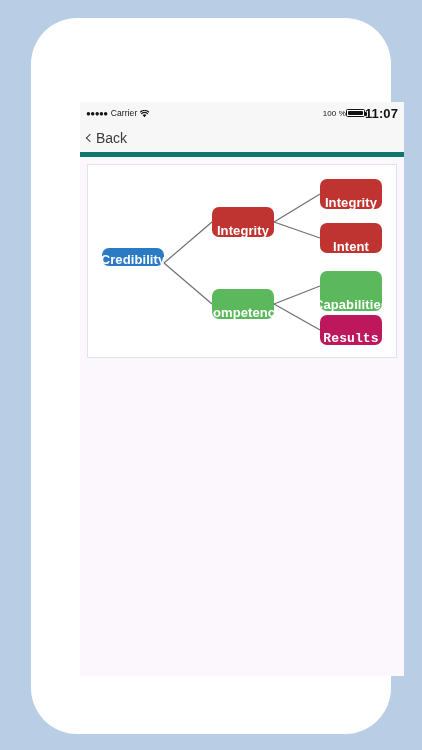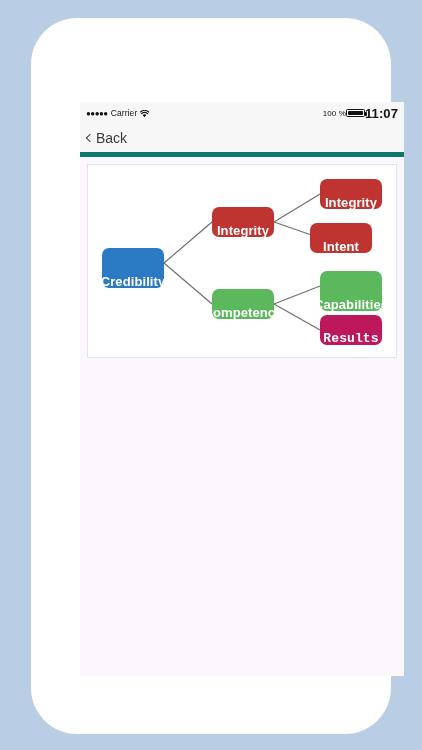--- a/index.html
+++ b/index.html
@@ -182,33 +182,33 @@
       <div id="diagram-card">
         <svg id="diagram-svg" width="310" height="194">
             <line x1="76" y1="98" x2="124" y2="57" stroke="#6f6f6f" stroke-width="1.2"></line>
             <line x1="76" y1="98" x2="124" y2="139" stroke="#6f6f6f" stroke-width="1.2"></line>
             <line x1="186" y1="57" x2="232" y2="29" stroke="#6f6f6f" stroke-width="1.2"></line>
             <line x1="186" y1="57" x2="232" y2="73" stroke="#6f6f6f" stroke-width="1.2"></line>
             <line x1="186" y1="139" x2="232" y2="121" stroke="#6f6f6f" stroke-width="1.2"></line>
             <line x1="186" y1="139" x2="232" y2="165" stroke="#6f6f6f" stroke-width="1.2"></line>
           </svg>
         <div id="node-layer">
-            <div class="node" style="left: 14px; top: 83px; width: 62px; height: 40px; background: rgb(42, 123, 196);">
+            <div class="node" style="left: 14px; top: 83px; width: 62px; height: 18px; background: rgb(42, 123, 196);">
               <span>Credibility</span>
             </div>
             <div class="node" style="left: 124px; top: 42px; width: 62px; height: 30px; background: rgb(191, 52, 48);">
               <span>Integrity</span>
             </div>
             <div class="node" style="left: 124px; top: 124px; width: 62px; height: 30px; background: rgb(92, 184, 92);">
               <span>Competence</span>
             </div>
             <div class="node" style="left: 232px; top: 14px; width: 62px; height: 30px; background: rgb(191, 52, 48);">
               <span>Integrity</span>
             </div>
-            <div class="node" style="left: 222px; top: 58px; width: 62px; height: 30px; background: rgb(191, 52, 48);">
+            <div class="node" style="left: 232px; top: 58px; width: 62px; height: 30px; background: rgb(191, 52, 48);">
               <span>Intent</span>
             </div>
             <div class="node" style="left: 232px; top: 106px; width: 62px; height: 40px; background: rgb(92, 184, 92);">
               <span>Capabilities</span>
             </div>
             <div class="node" style="left: 232px; top: 150px; width: 62px; height: 30px; background: #be185d; font-family: Liberation Mono, monospace;">
               <span>Results</span>
             </div>
           </div>
       </div>

